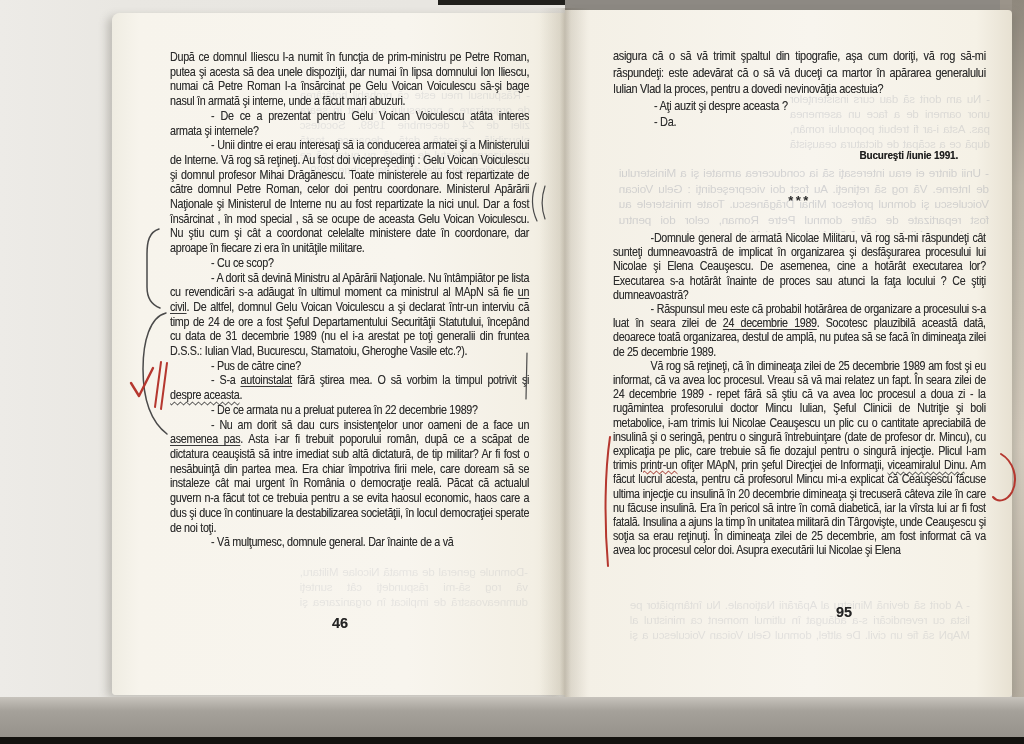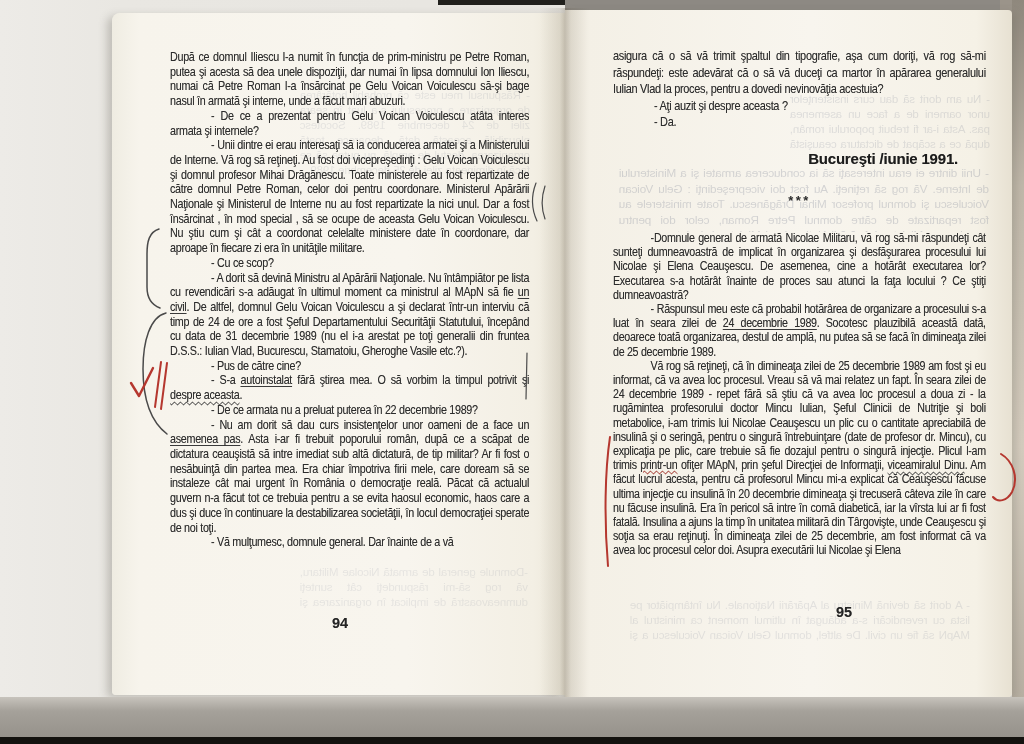--- a/index.html
+++ b/index.html
@@ -40,21 +40,21 @@
     text-shadow:0 0 .5px rgba(20,20,20,.35);
   }
   .tc-left{left:170px;top:50px;width:420px;font-size:12.6px;line-height:14.7px;}
   .tc-right-top{left:613px;top:48px;width:436px;font-size:12.8px;line-height:16.6px;}
   .tc-right-bottom{left:613px;top:231px;width:436px;font-size:12.5px;line-height:14.2px;}
   .textcol p{margin:0;}
   .textcol p.indent{text-indent:48px;}
   .tc-right-bottom p.indent{text-indent:44px;}
 
   .dateline{position:absolute;left:613px;top:150px;width:345px;z-index:4;text-align:right;
-    font-weight:bold;font-size:15px;color:#1c1c1c;letter-spacing:-0.2px;text-shadow:0 0 .5px rgba(0,0,0,.4);}
+    font-weight:bold;font-size:10px;color:#1c1c1c;letter-spacing:-0.2px;text-shadow:0 0 .5px rgba(0,0,0,.4);}
   .separator{position:absolute;left:613px;top:193px;width:373px;z-index:4;text-align:center;
     font-weight:bold;font-size:13px;letter-spacing:2.5px;color:#2a2a2a;}
   .pagenum{position:absolute;z-index:4;font-weight:bold;font-size:14.5px;color:#242424;text-align:center;width:40px;
     text-shadow:0 0 .5px rgba(0,0,0,.35);}
   #pn94{left:320px;top:615px;}
   #pn95{left:824px;top:604px;}
 
   .ghost{position:absolute;z-index:2;overflow:hidden;pointer-events:none;
     text-align:justify;color:#818798;transform:scaleX(-1);filter:blur(.5px);letter-spacing:-0.2px;}
 
@@ -91,21 +91,21 @@
   <p class="indent">- De ce a prezentat pentru Gelu Voican Voiculescu atâta interes armata şi internele?</p>
   <p class="indent">- Unii dintre ei erau interesaţi să ia conducerea armatei şi a Ministerului de Interne. Vă rog să reţineţi. Au fost doi vicepreşedinţi : Gelu Voican Voiculescu şi domnul profesor Mihai Drăgănescu. Toate ministerele au fost repartizate de către domnul Petre Roman, celor doi pentru coordonare. Ministerul Apărării Naţionale şi Ministerul de Interne nu au fost repartizate la nici unul. Dar a fost însărcinat , în mod special , să se ocupe de aceasta Gelu Voican Voiculescu. Nu ştiu cum şi cât a coordonat celelalte ministere date în coordonare, dar aproape în fiecare zi era în unităţile militare.</p>
   <p class="indent">- Cu ce scop?</p>
   <p class="indent">- A dorit să devină Ministru al Apărării Naţionale. Nu întâmpiător pe lista cu revendicări s-a adăugat în ultimul moment ca ministrul al MApN să fie <span class="mark-solid">un civil</span>. De altfel, domnul Gelu Voican Voiculescu a şi declarat într-un interviu că timp de 24 de ore a fost Şeful Departamentului Securităţii Statutului, începând cu data de 31 decembrie 1989 (nu el i-a arestat pe toţi generalii din fruntea D.S.S.: Iulian Vlad, Bucurescu, Stamatoiu, Gheroghe Vasile etc.?).</p>
   <p class="indent">- Pus de către cine?</p>
   <p class="indent">- S-a <span class="mark-solid">autoinstalat</span> fără ştirea mea. O să vorbim la timpul potrivit şi <span class="mark-wavy">despre aceasta</span>.</p>
   <p class="indent">- De ce armata nu a preluat puterea în 22 decembrie 1989?</p>
   <p class="indent">- Nu am dorit să dau curs insistenţelor unor oameni de a face un <span class="mark-solid">asemenea pas</span>. Asta i-ar fi trebuit poporului român, după ce a scăpat de dictatura ceauşistă să intre imediat sub altă dictatură, de tip militar? Ar fi fost o nesăbuinţă din partea mea. Era chiar împotriva firii mele, care doream să se instaleze cât mai urgent în România o democraţie reală. Păcat că actualul guvern n-a făcut tot ce trebuia pentru a se evita haosul economic, haos care a dus şi duce în continuare la destabilizarea societăţii, în locul democraţiei sperate de noi toţi.</p>
   <p class="indent">- Vă mulţumesc, domnule general. Dar înainte de a vă</p>
 </div>
-<div class="pagenum" id="pn94">94</div>
+<div class="pagenum" id="pn94">46</div>
 
 <div class="textcol tc-right-top">
   <p>asigura că o să vă trimit şpaltul din tipografie, aşa cum doriţi, vă rog să-mi răspundeţi: este adevărat că o să vă duceţi ca martor în apărarea generalului Iulian Vlad la proces, pentru a dovedi nevinovăţia acestuia?</p>
   <p class="indent">- Aţi auzit şi despre aceasta ?</p>
   <p class="indent">- Da.</p>
 </div>
 <div class="dateline">Bucureşti /iunie 1991.</div>
 <div class="separator">***</div>
 <div class="textcol tc-right-bottom">
   <p class="indent">-Domnule general de armată Nicolae Militaru, vă rog să-mi răspundeţi cât sunteţi dumneavoastră de implicat în organizarea şi desfăşurarea procesului lui Nicolae şi Elena Ceauşescu. De asemenea, cine a hotărât executarea lor? Executarea s-a hotărât înainte de proces sau atunci la faţa locului ? Ce ştiţi dumneavoastră?</p>

